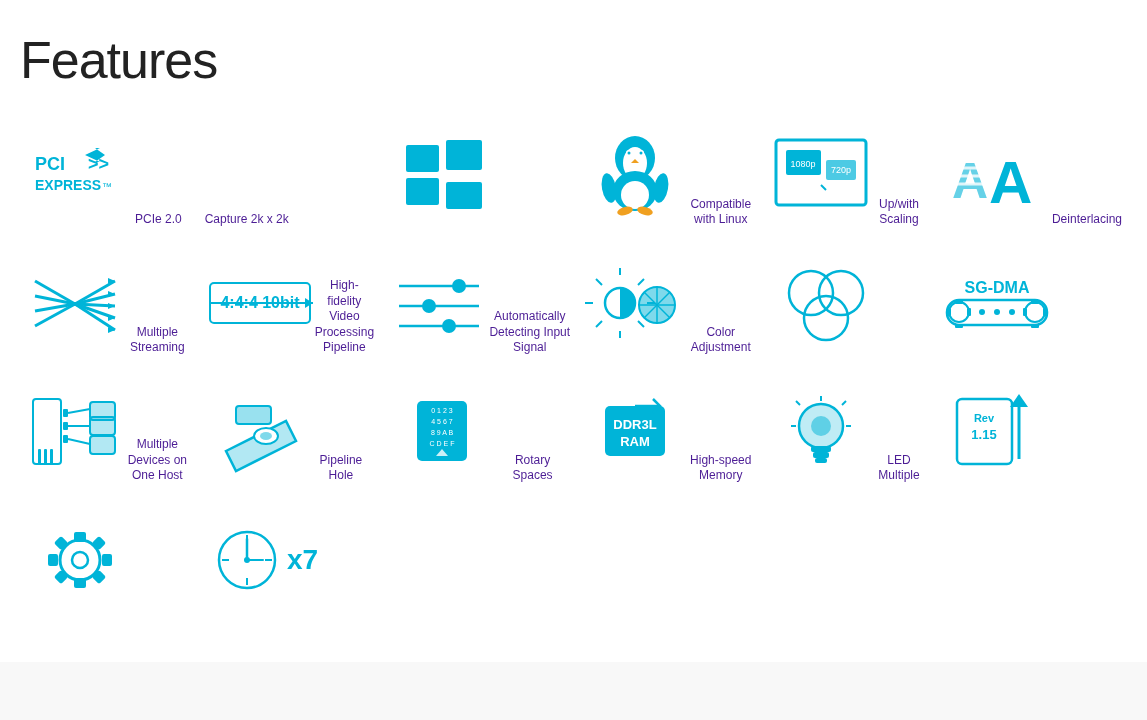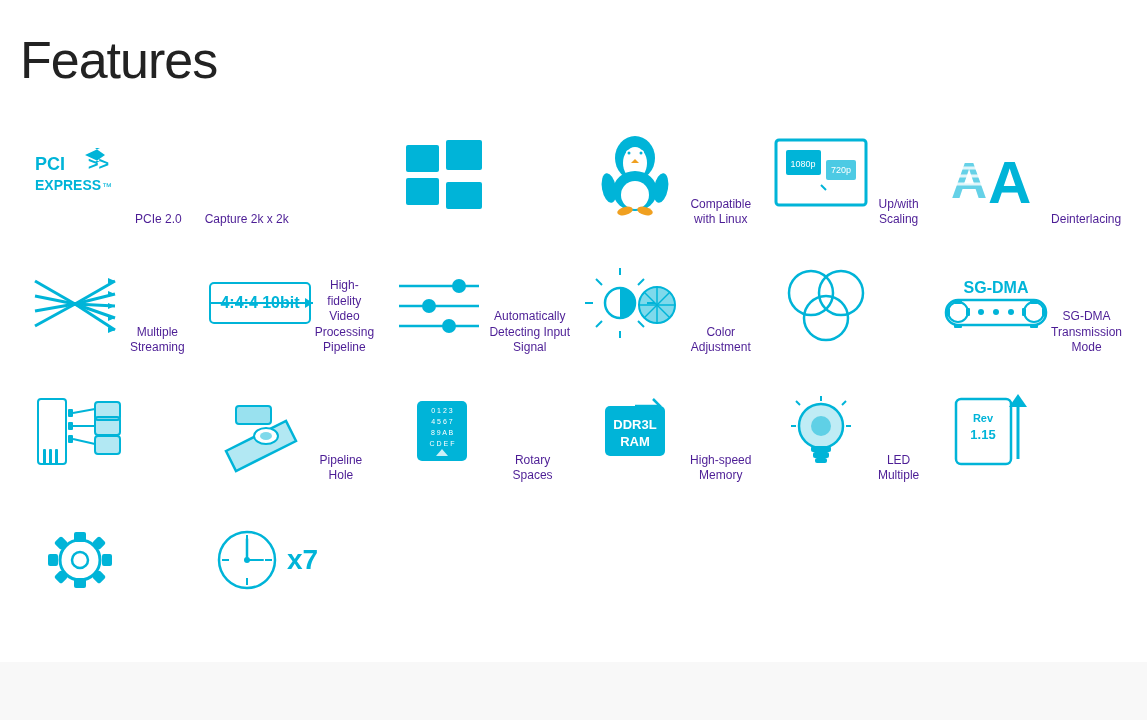--- a/index.html
+++ b/index.html
@@ -261,21 +261,20 @@
           <rect x="89" y="32" width="8" height="4" rx="1" fill="#00b4d8"></rect>
           <rect x="89" y="56" width="8" height="4" rx="1" fill="#00b4d8"></rect>
           <rect x="101" y="40" width="4" height="8" rx="1" fill="#00b4d8"></rect>
           <rect x="81" y="40" width="4" height="8" rx="1" fill="#00b4d8"></rect>
 
           <circle cx="40" cy="44" r="3" fill="#00b4d8"></circle>
           <circle cx="55" cy="44" r="3" fill="#00b4d8"></circle>
           <circle cx="70" cy="44" r="3" fill="#00b4d8"></circle>
         </svg>
       </div>
-      <div class="feature-label">SG-DMA Transmission Mode</div>
     </div>
 
     <div class="feature-item">
       <div class="feature-icon">
         <svg width="100" height="85" viewBox="0 0 100 85">
 
           <rect x="8" y="10" width="28" height="65" rx="3" fill="none" stroke="#00b4d8" stroke-width="2"></rect>
 
           <rect x="13" y="60" width="3" height="15" rx="1" fill="#00b4d8"></rect>
           <rect x="19" y="60" width="3" height="15" rx="1" fill="#00b4d8"></rect>
@@ -290,20 +289,21 @@
           <line x1="43" y1="50" x2="65" y2="55" stroke="#00b4d8" stroke-width="2"></line>
 
           <rect x="65" y="13" width="25" height="18" rx="3" fill="#00b4d8" opacity="0.3"></rect>
           <rect x="65" y="13" width="25" height="18" rx="3" fill="none" stroke="#00b4d8" stroke-width="2"></rect>
           <rect x="65" y="28" width="25" height="18" rx="3" fill="#00b4d8" opacity="0.3"></rect>
           <rect x="65" y="28" width="25" height="18" rx="3" fill="none" stroke="#00b4d8" stroke-width="2"></rect>
           <rect x="65" y="47" width="25" height="18" rx="3" fill="#00b4d8" opacity="0.3"></rect>
           <rect x="65" y="47" width="25" height="18" rx="3" fill="none" stroke="#00b4d8" stroke-width="2"></rect>
         </svg>
       </div>
+      <div class="feature-label">Multiple Devices on One Host</div>
     </div>
 
 
     <div class="feature-item">
       <div class="feature-icon">
         <svg width="100" height="80" viewBox="0 0 100 80">
 
           <polygon points="20,60 80,30 90,50 30,80" fill="#00b4d8" opacity="0.3"></polygon>
           <polygon points="20,60 80,30 90,50 30,80" fill="none" stroke="#00b4d8" stroke-width="2.5"></polygon>
 

